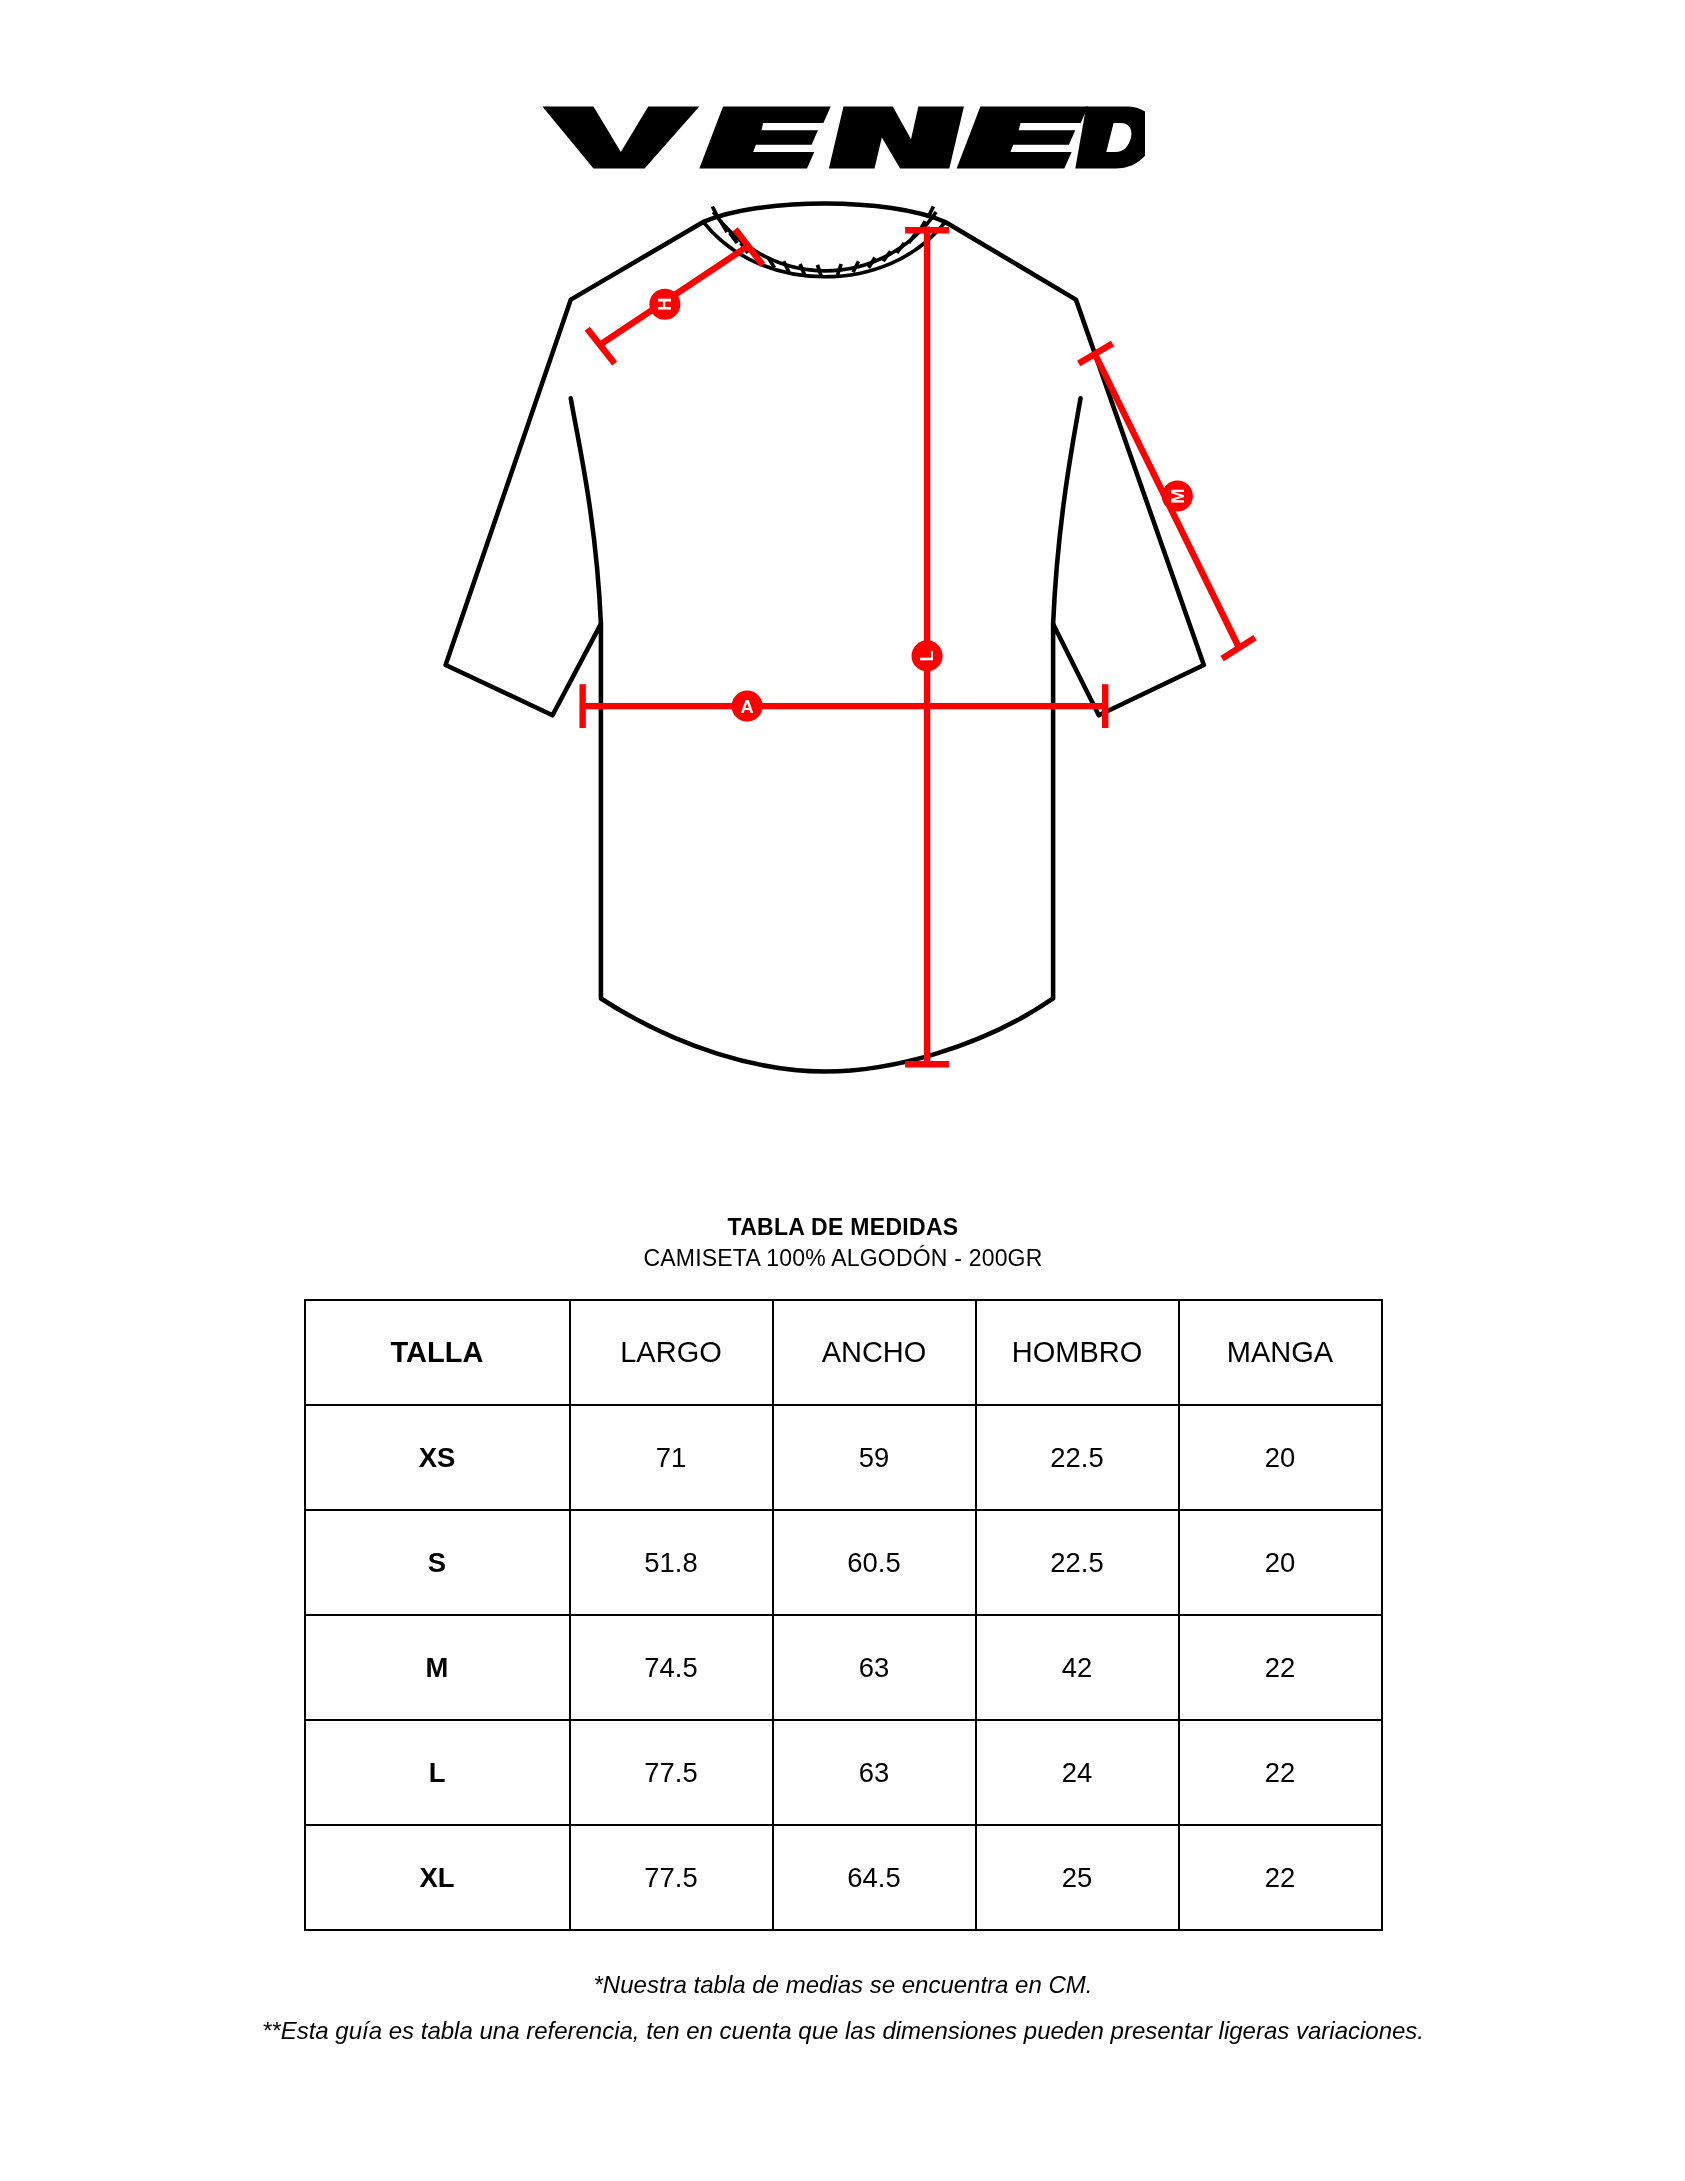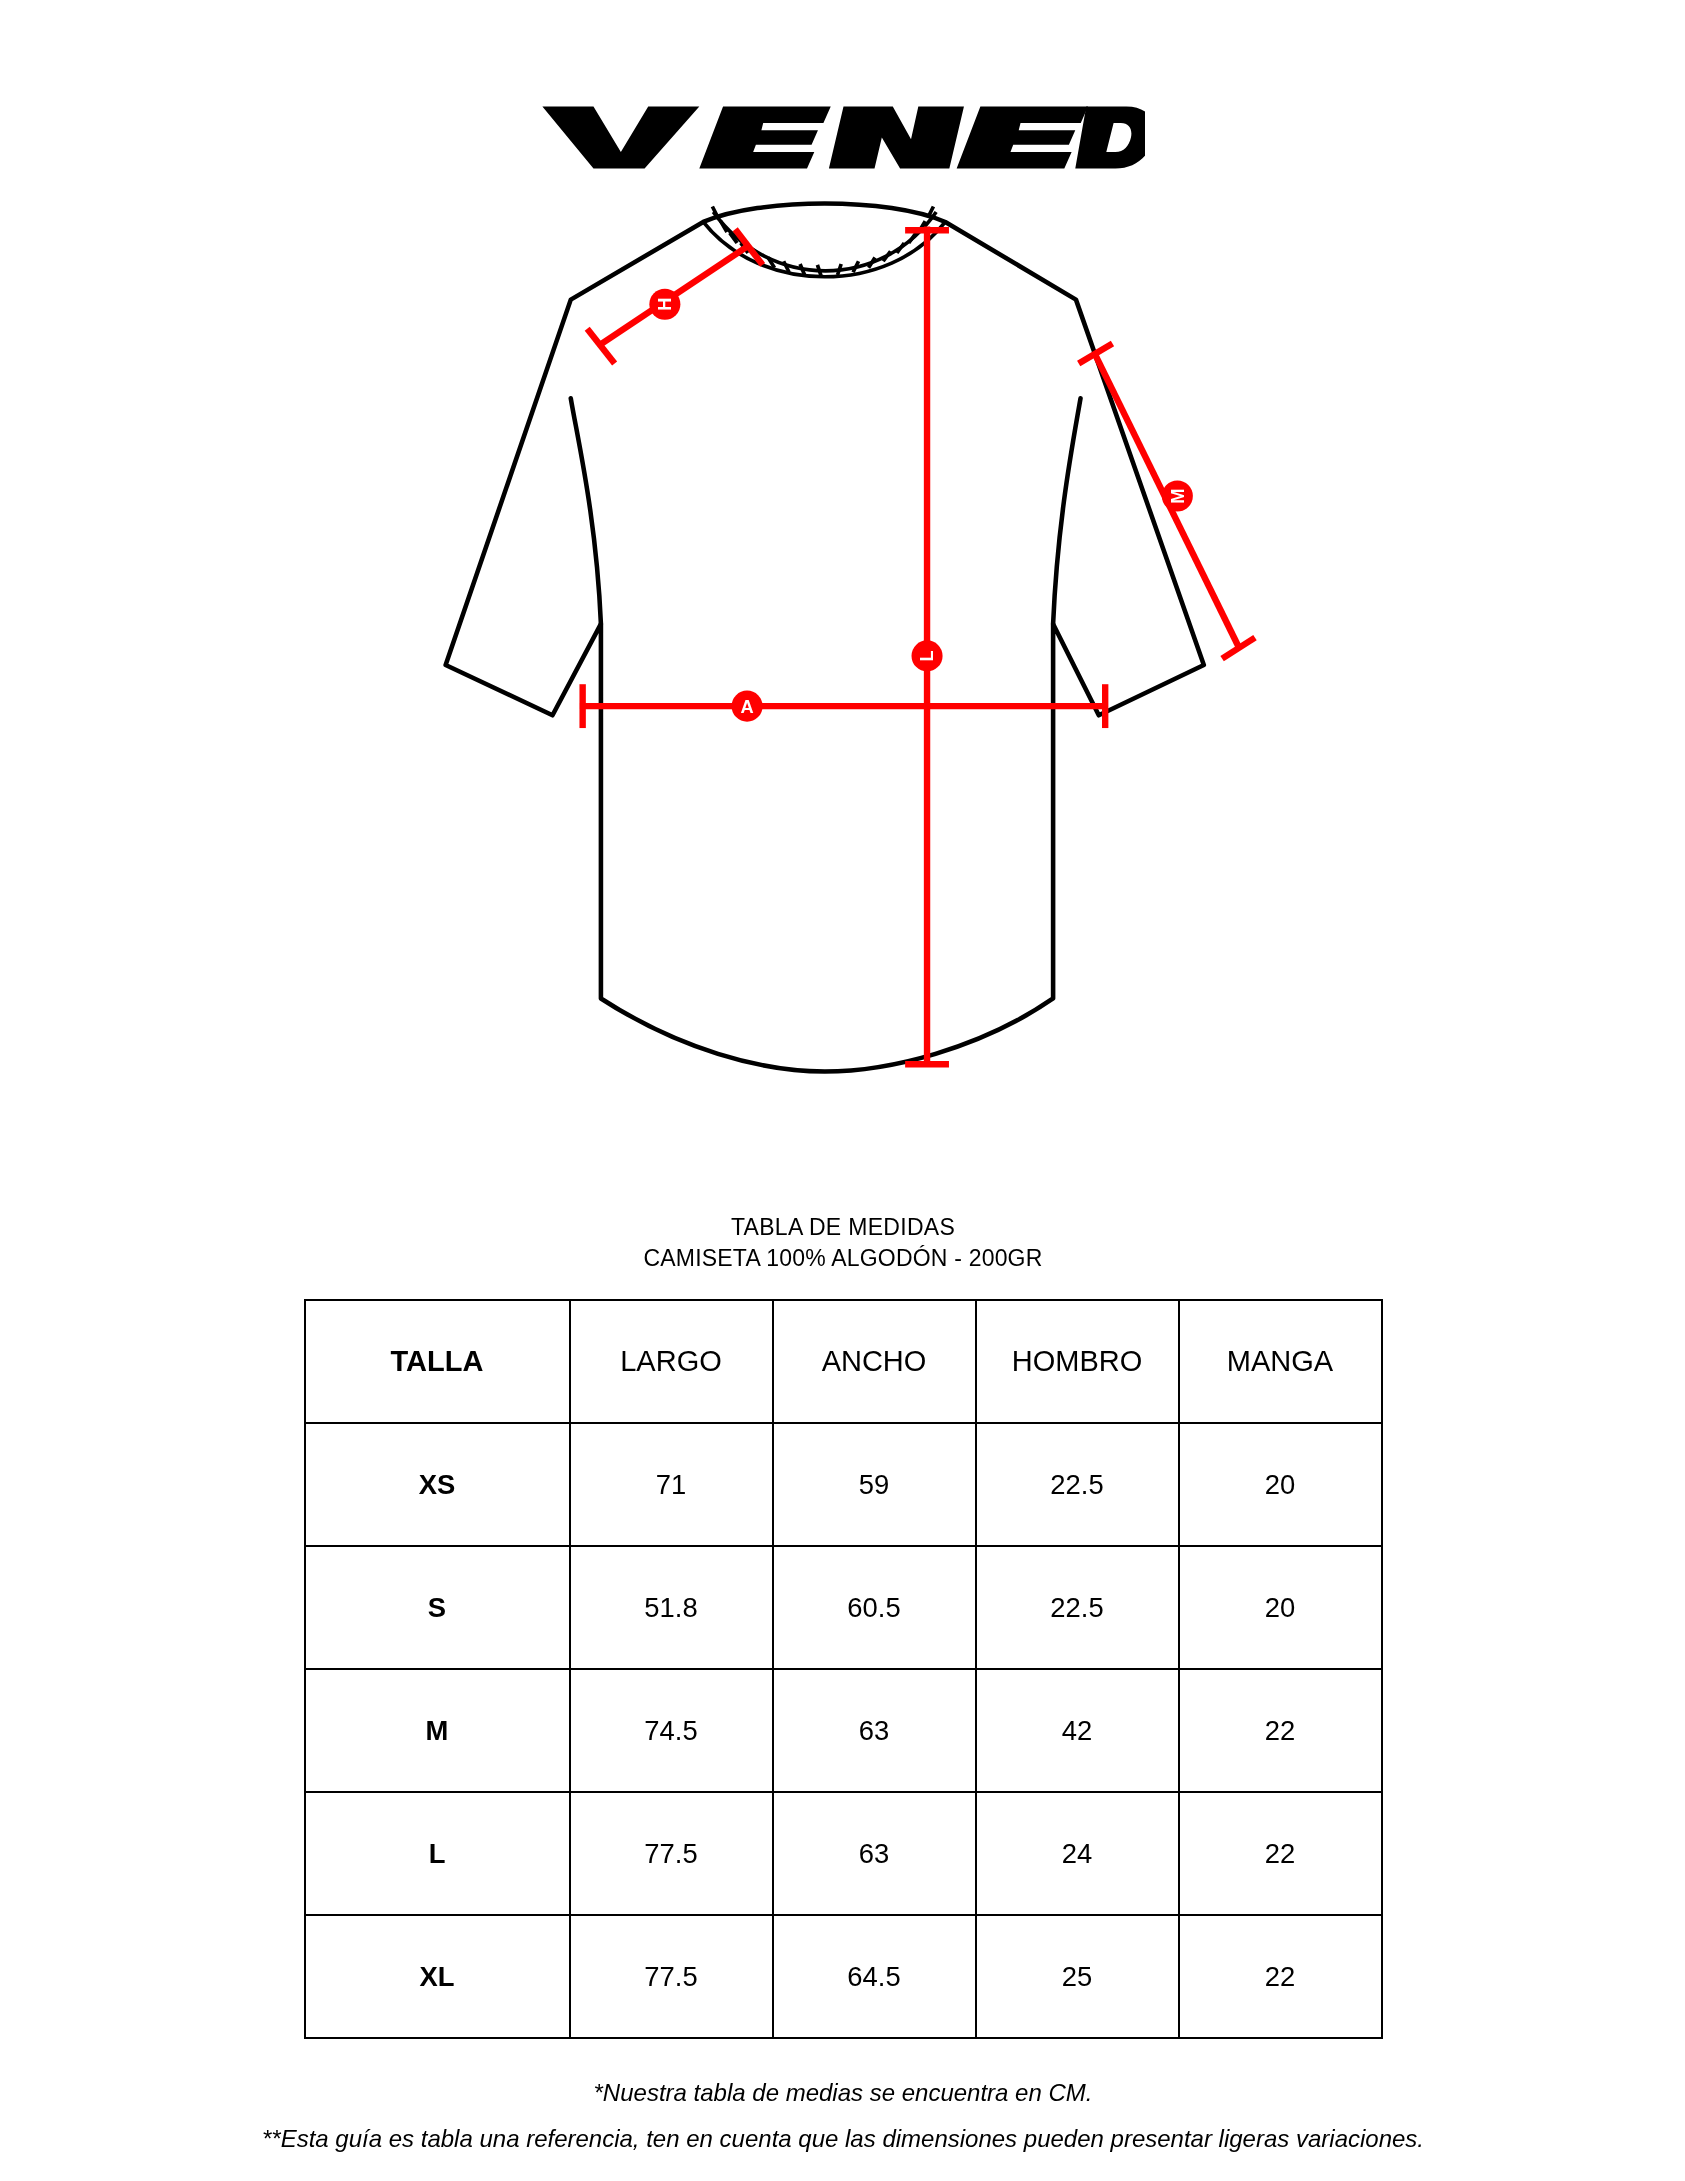--- a/index.html
+++ b/index.html
@@ -44,21 +44,21 @@
   .diagram svg { display: block; }
 
   
   .table-heading {
     margin-top: 7.3px;
     text-align: center;
     line-height: 1.35;
   }
   .table-heading .t1 {
     font-size: 23px;
-    font-weight: normal;
+    font-weight: bold;
     letter-spacing: 0.3px;
   }
   .table-heading .t2 {
     font-size: 23px;
     font-weight: normal;
     letter-spacing: 0.2px;
   }
 
   
   .size-table {
@@ -66,21 +66,21 @@
     border-collapse: collapse;
     width: 1078px;
     table-layout: fixed;
   }
   .size-table th, .size-table td {
     border: 2.7px solid #000000;
     text-align: center;
     font-size: 27.4px;
     font-weight: normal;
     height: 103px;
-    padding: 9px;
+    padding: 0;
   }
   .size-table th {
     font-size: 29px;
   }
   .size-table th.size-col-head {
     font-weight: bold;
   }
   .size-table td.size-cell {
     font-weight: bold;
     font-size: 27.4px;

